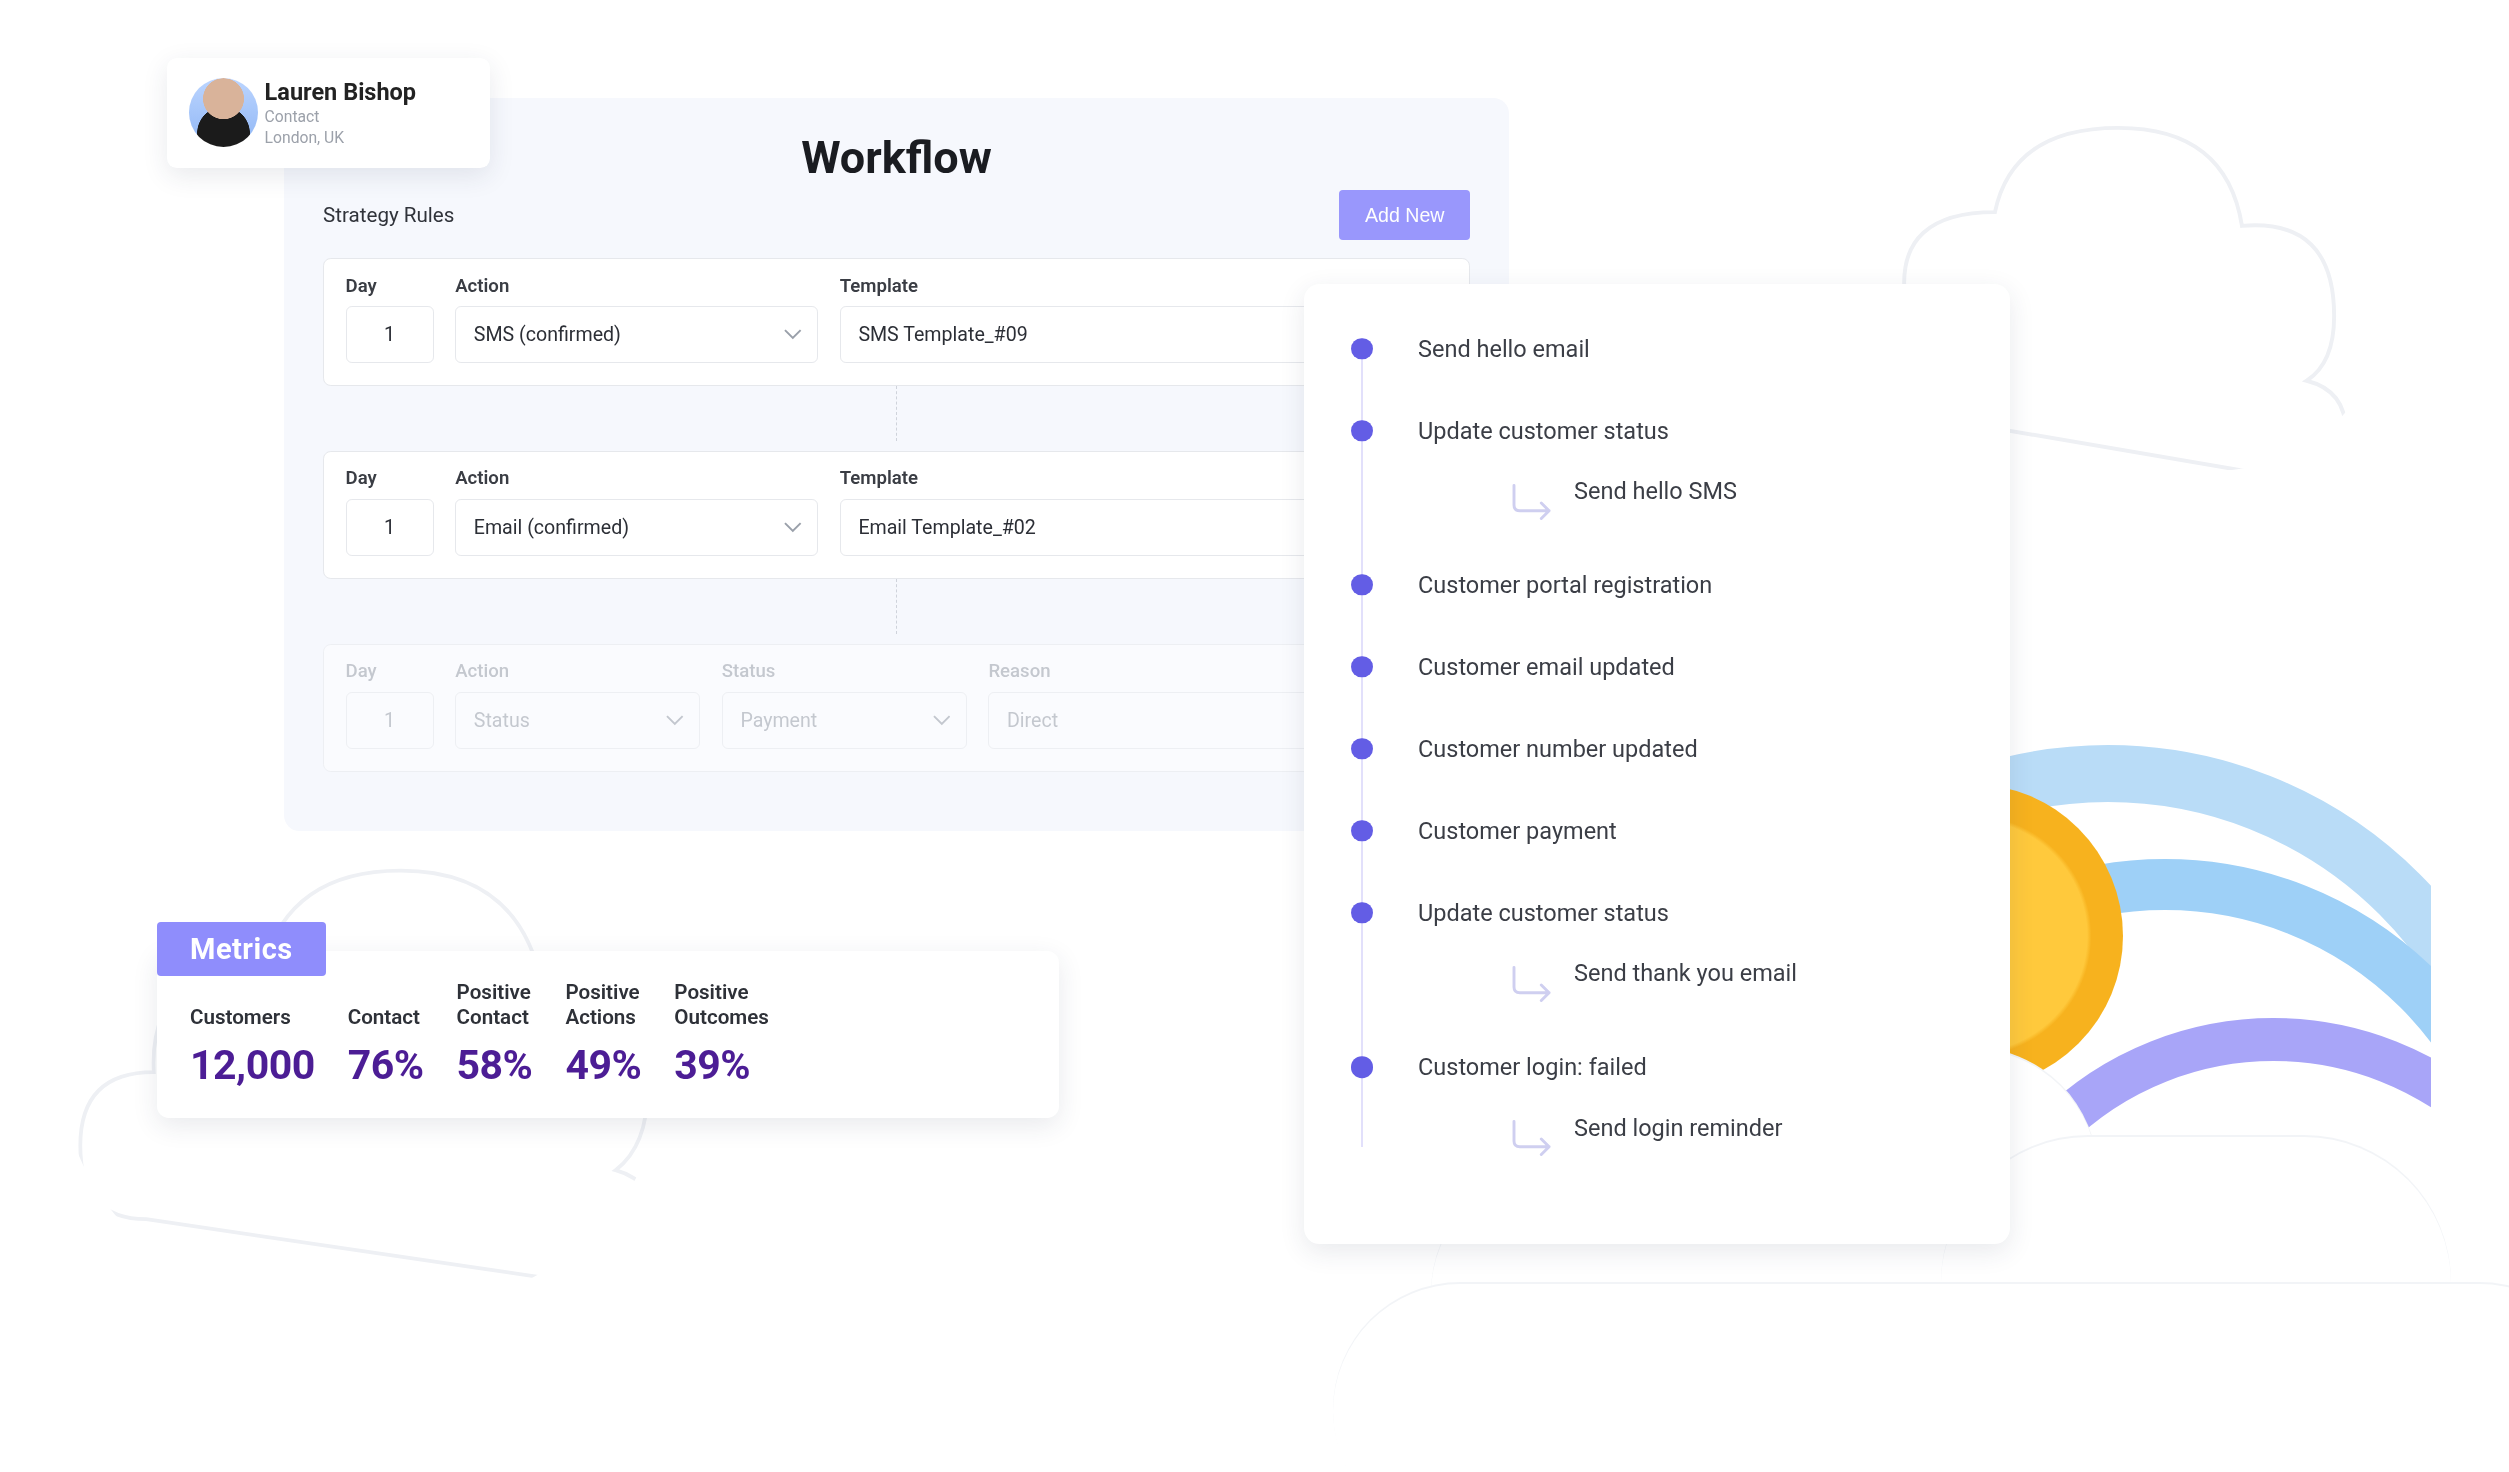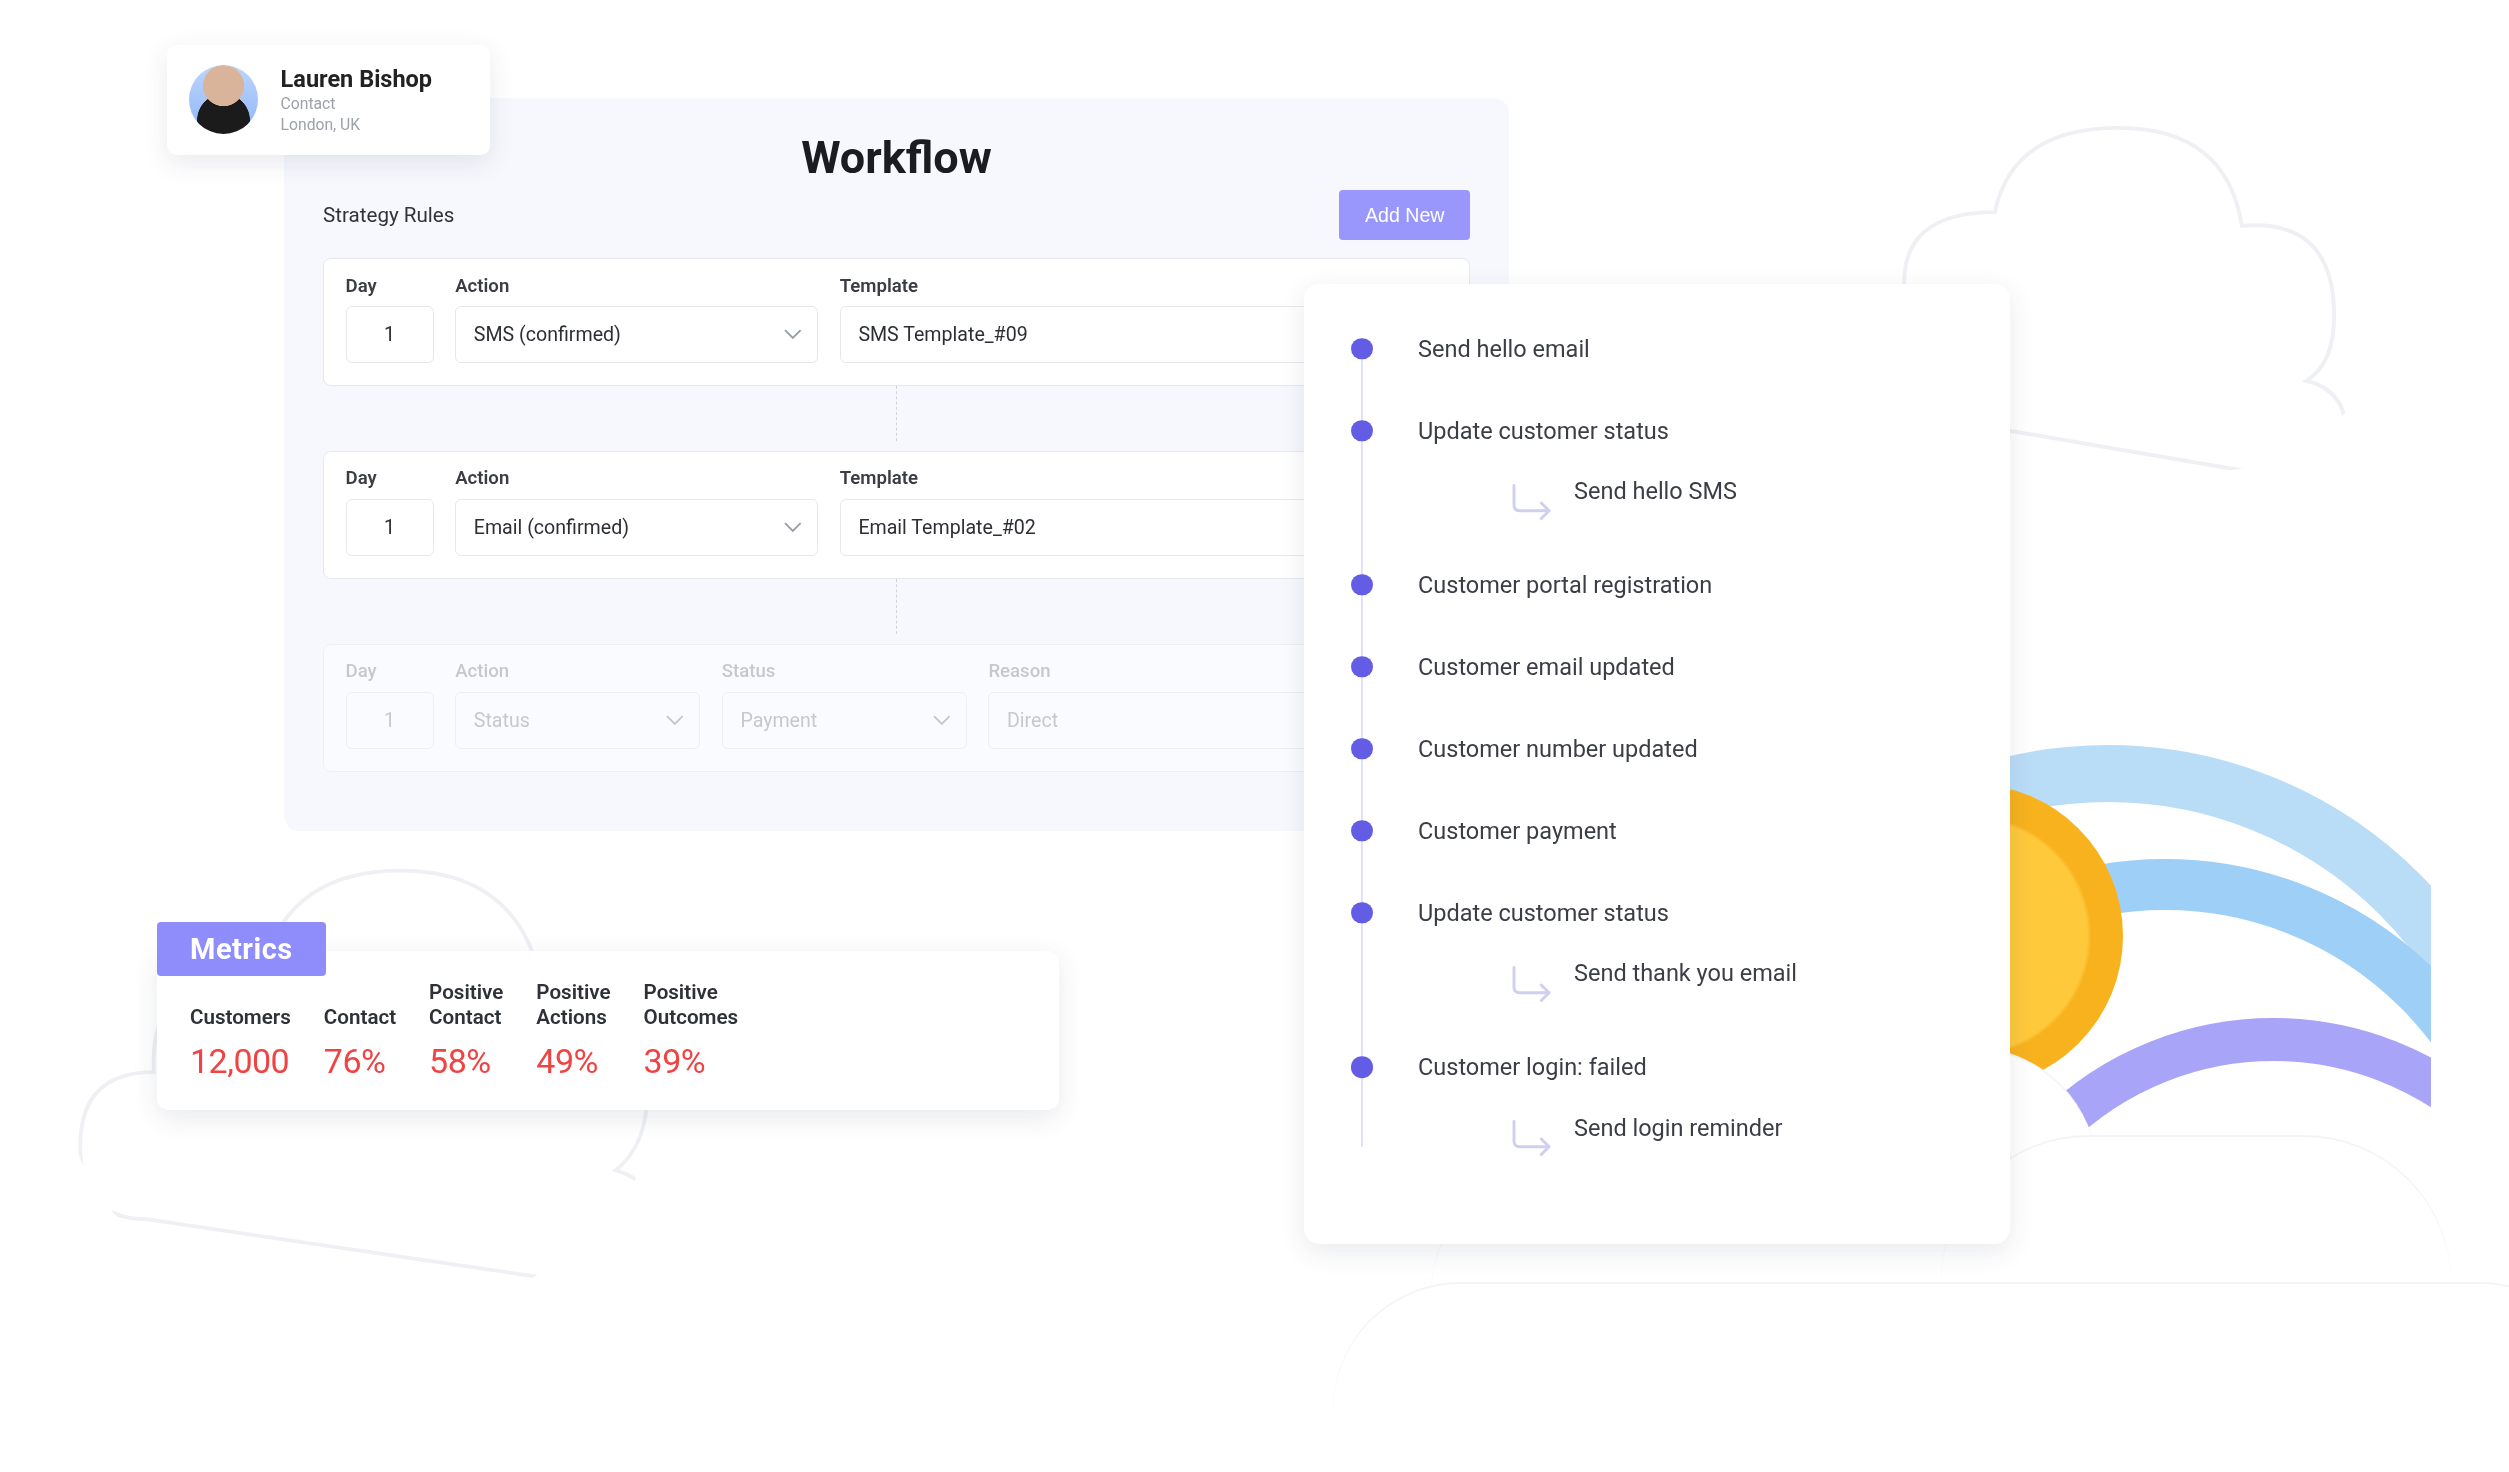--- a/index.html
+++ b/index.html
@@ -32,21 +32,21 @@
   .rainbow{position:absolute;left:118px;top:0;border-radius:50%}
   .rb.l1{width:882px;height:882px;border:57px solid var(--rb1);background:transparent}
   .rb.l2{position:absolute;left:57px;top:57px;width:768px;height:768px;border:51px solid var(--rb2);border-radius:50%}
   .rb.l3{position:absolute;left:108px;top:108px;width:667px;height:667px;border:43px solid var(--rb3);border-radius:50%}
   .rb.l4{position:absolute;left:151px;top:151px;width:580px;height:580px;border:39px solid var(--rb4);border-radius:50%}
   .sun{position:absolute;left:270px;top:39px;width:304px;height:304px;border-radius:50%;background:radial-gradient(circle at 50% 50%, var(--sun-inner) 54%, var(--sun) 56%)}
   .front-clouds{position:absolute;right:39px;top:1010px;width:1078px;height:441px}
   .fc{position:absolute;background:#fff;border-radius:980px;filter:drop-shadow(0 -2px 0 var(--cloud))}
 
   
-  .user-card{position:absolute;left:167px;top:45px;width:323px;background:#fff;border-radius:9.8px;box-shadow:var(--card-shadow);padding:19.6px 21.6px;display:flex;align-items:center;gap:23px;z-index:40}
+  .user-card{position:absolute;left:167px;top:58px;width:323px;background:#fff;border-radius:9.8px;box-shadow:var(--card-shadow);padding:19.6px 21.6px;display:flex;align-items:center;gap:7px;z-index:40}
   .avatar{width:69px;height:69px;border-radius:50%;background:radial-gradient(circle at 50% 30%, #d9b39a 0 34%, transparent 35%), radial-gradient(circle at 50% 80%, #1b1b1b 0 40%, transparent 41%), linear-gradient(#bcd5ff,#8fb6f5)}
   .user-name{font-size:23.5px;font-weight:700;color:#222}
   .user-role,.user-loc{font-size:15.7px;color:var(--muted);line-height:1.35}
 
   
   .workflow{position:absolute;left:284px;top:98px;width:1225px;background:var(--panel);border-radius:15.7px;padding:33px 39px 59px;z-index:20}
   .wf-title{text-align:center;font-size:45px;font-weight:700;color:#1a1c21;margin:0 0 5.9px}
   .wf-head{display:flex;align-items:center;justify-content:space-between;margin:5.9px 0 17.6px}
   .wf-sub{font-size:20.6px;font-weight:400;color:#30333a}
   .add-btn{background:var(--brand);color:#fff;font-size:19.6px;border:none;border-radius:3.9px;padding:13.7px 25.5px;cursor:pointer;opacity:.9}
@@ -79,21 +79,21 @@
   .tl-sub{position:relative;padding-left:225px;min-height:51px;display:flex;align-items:flex-start;margin:-9.8px 0 31px}
   .tl-sub-text{font-size:23.5px;color:#3b3e46}
   .sub-arrow{position:absolute;left:161px;top:50%;transform:translateY(-50%)}
 
   
   .metrics{position:absolute;left:157px;top:951px;width:902px;background:#fff;border-radius:11.8px;box-shadow:var(--card-shadow);padding:29px 33px 29px;z-index:45}
   .metrics-badge{position:absolute;left:0;top:-29px;background:var(--brand);color:#fff;font-size:29px;font-weight:700;letter-spacing:0.5px;padding:9.8px 33px;border-radius:3.9px}
   .m-grid{display:flex;gap:33px;align-items:flex-end}
   .m-col{display:flex;flex-direction:column;gap:11.8px}
   .m-label{font-size:20.6px;color:#2e3138;font-weight:600;line-height:1.2}
-  .m-val{font-size:34px;font-weight:400;color:#ef4444;letter-spacing:-0.5px}
+  .m-val{font-size:41px;font-weight:700;color:#4c1d95;letter-spacing:-0.5px}
 
   
   @media (max-width:2508px){
     .stage{transform:scale(.5)}
   }
 </style>
 </head>
 <body>
 
 <div class="stage">

